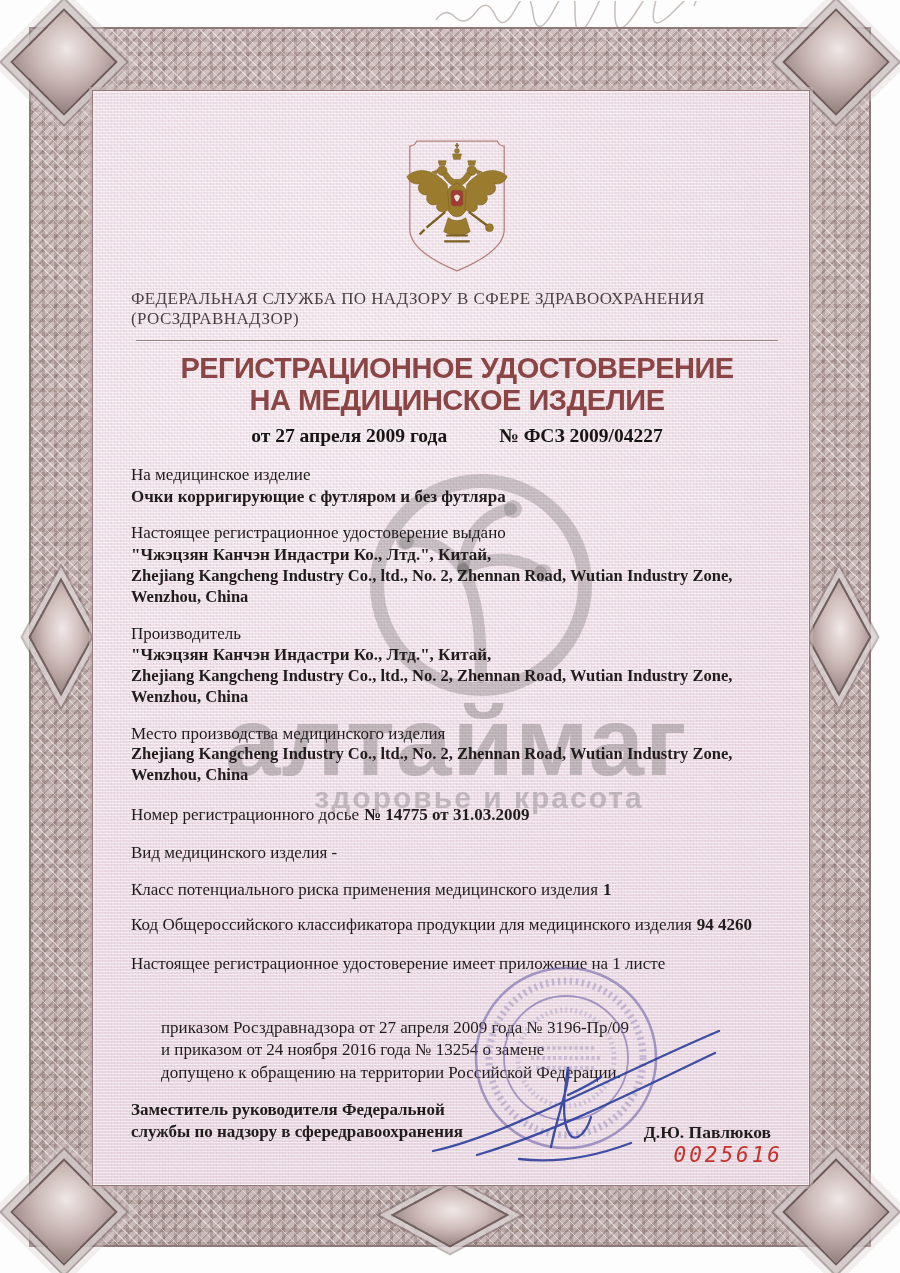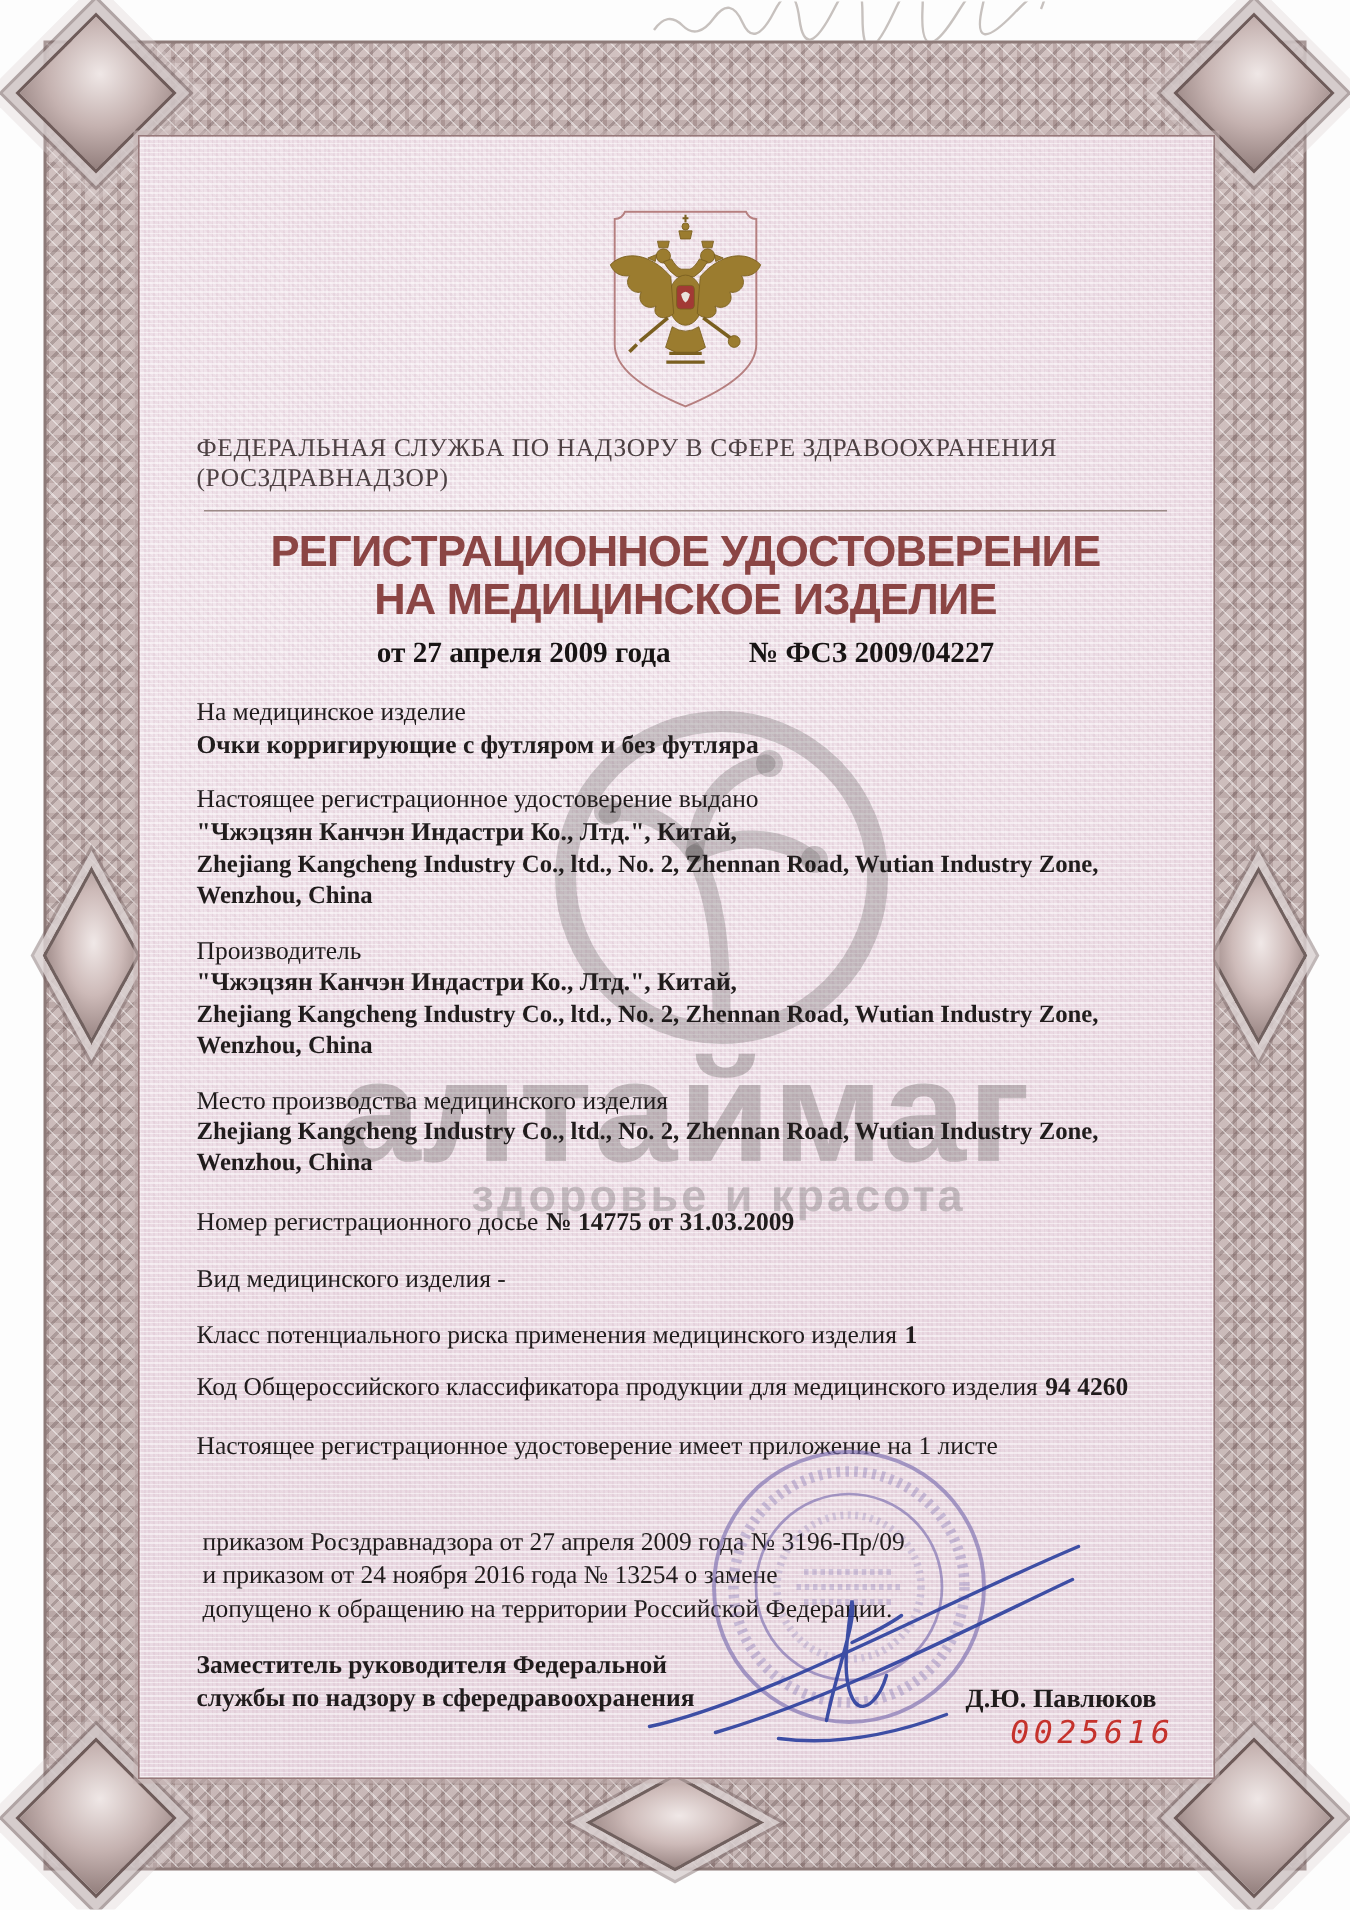--- a/index.html
+++ b/index.html
@@ -55,21 +55,21 @@
     color:#8b4544;font-size:29px;line-height:1.1;letter-spacing:-.5px;}
   .date-line{margin-top:7px;display:flex;justify-content:center;gap:52px;font-weight:bold;font-size:19.5px;color:#181414;align-items:center;}
 
   .para{margin-top:13px;}
   .para.gap{margin-top:15px;}
   .b{font-weight:bold;}
   .nowrap{white-space:nowrap;}
   .addr{font-size:16.5px;line-height:1.26;}
   .inline-val{font-weight:bold;margin-left:5px;}
 
-  .orders{margin-top:42px;padding-left:4px;line-height:1.33;}
+  .orders{margin-top:42px;padding-left:4px;line-height:1.33;margin-left:26px;}
   .signer{margin-top:15px;display:flex;justify-content:space-between;align-items:flex-end;font-weight:bold;gap:22px;}
   .signer-name{padding-right:12px;font-size:17.5px;}
 
   
   .stamp{position:absolute;left:378px;top:872px;z-index:3;opacity:.62;}
   .signature{position:absolute;left:326px;top:932px;z-index:4;}
   .serial{position:absolute;right:26px;top:1052px;z-index:4;font-family:"DejaVu Sans Mono",monospace;
     font-size:21px;letter-spacing:3px;color:#c5322c;font-style:italic;}
 </style>
 </head>

